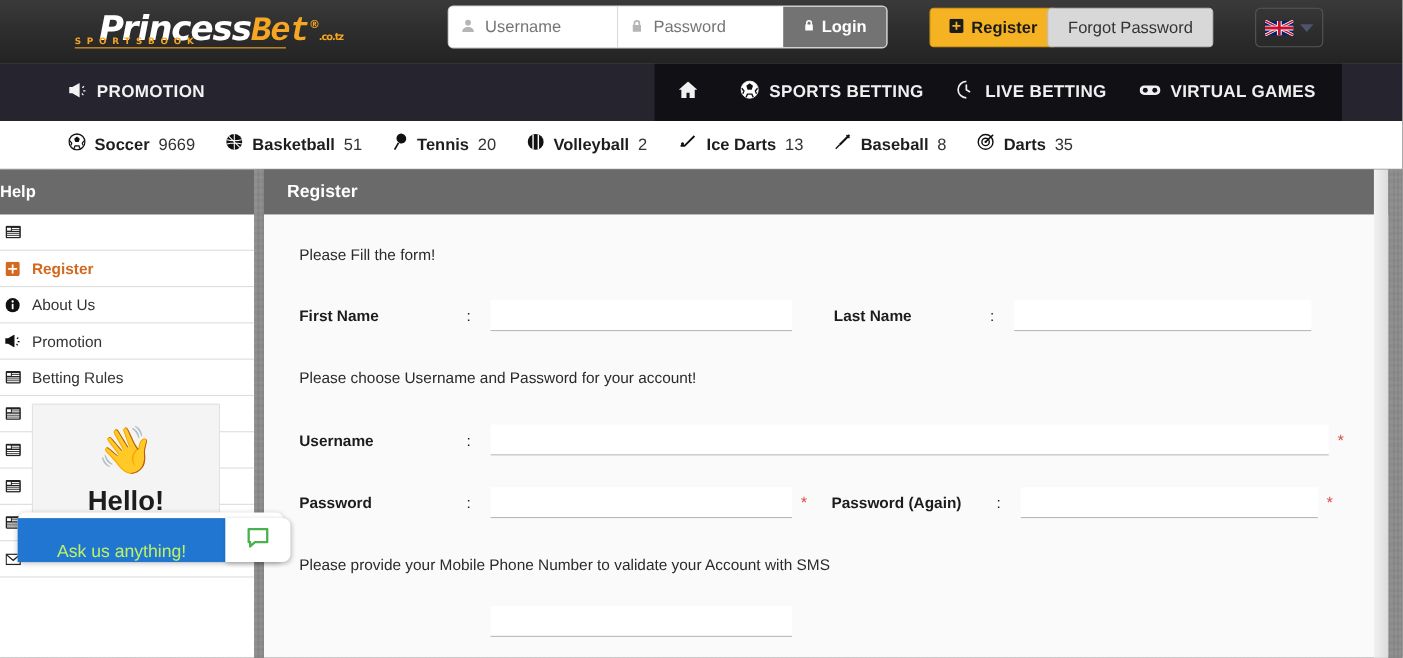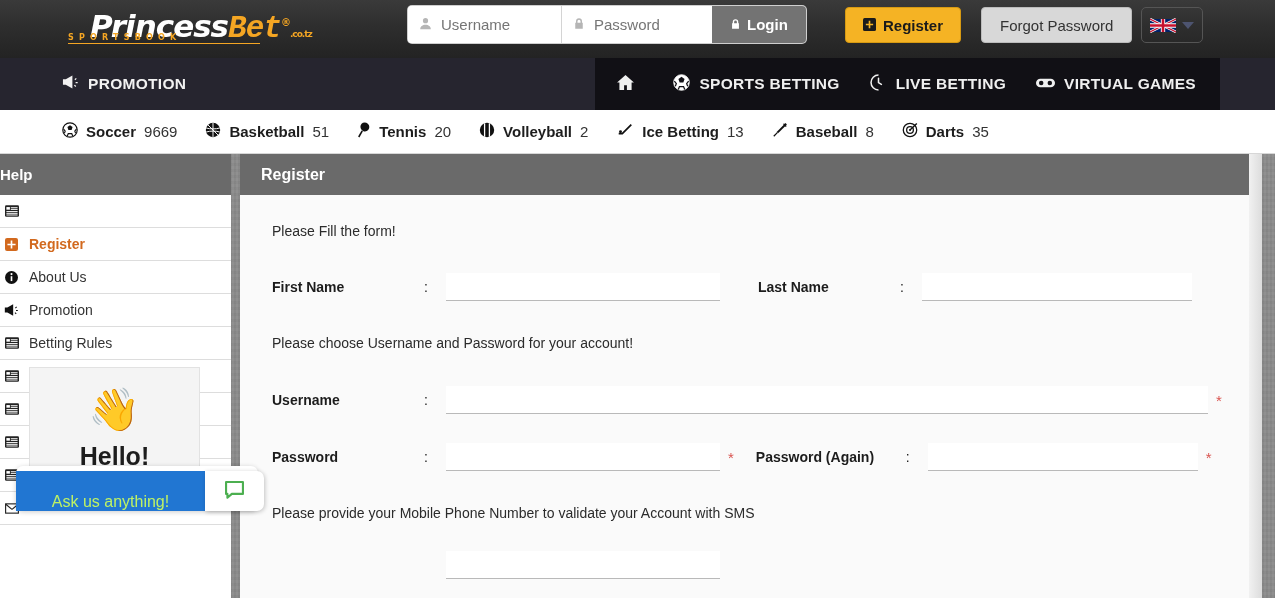--- a/index.html
+++ b/index.html
@@ -62,21 +62,21 @@
     font-family: "Liberation Sans", sans-serif;
   }
   .btn-register {
     position: absolute; left: 845px; top: 7px;
     height: 36px; background: #f5b324; border: 1px solid #d79a12; border-radius: 4px;
     color: #1b1b1b; font-size: 15px; font-weight: bold;
     display: flex; align-items: center; gap: 7px; padding: 0 17px; cursor: pointer;
     font-family: "Liberation Sans", sans-serif;
   }
   .btn-forgot {
-    position: absolute; left: 981px; top: 7px;
+    position: absolute; left: 952px; top: 7px;
     height: 36px; background: #d8d8d8; border: 1px solid #bcbcbc; border-radius: 4px;
     color: #333; font-size: 15px; padding: 0 18px;
     display: flex; align-items: center; cursor: pointer;
     font-family: "Liberation Sans", sans-serif;
   }
   .lang {
     position: absolute; left: 1141px; top: 7px;
     height: 36px; width: 62px; border: 1px solid #555; border-radius: 5px;
     display: flex; align-items: center; justify-content: center; gap: 6px; cursor: pointer;
   }
@@ -355,21 +355,21 @@
       <span class="ct">2</span>
     </div>
 
     <div class="sport">
       <span>
         <svg width="18" height="14" viewBox="0 0 20 14" fill="none" stroke="#111">
             <path d="M17 1 7 11H3" stroke-width="1.9"></path>
             <circle cx="5" cy="9" r="1.6" fill="#111" stroke="none"></circle>
           </svg>
       </span>
-      <span class="nm">Ice Betting</span>
+      <span class="nm">Ice Darts</span>
       <span class="ct">13</span>
     </div>
 
     <div class="sport">
       <span>
         <svg width="16" height="16" viewBox="0 0 18 18" fill="none" stroke="#111">
             <path d="M16 2 6 12" stroke-width="2.2"></path>
             <path d="M6 12 2 16" stroke-width="1.4"></path>
             <path d="M13 2 16 5" stroke-width="1.4"></path>
           </svg>

